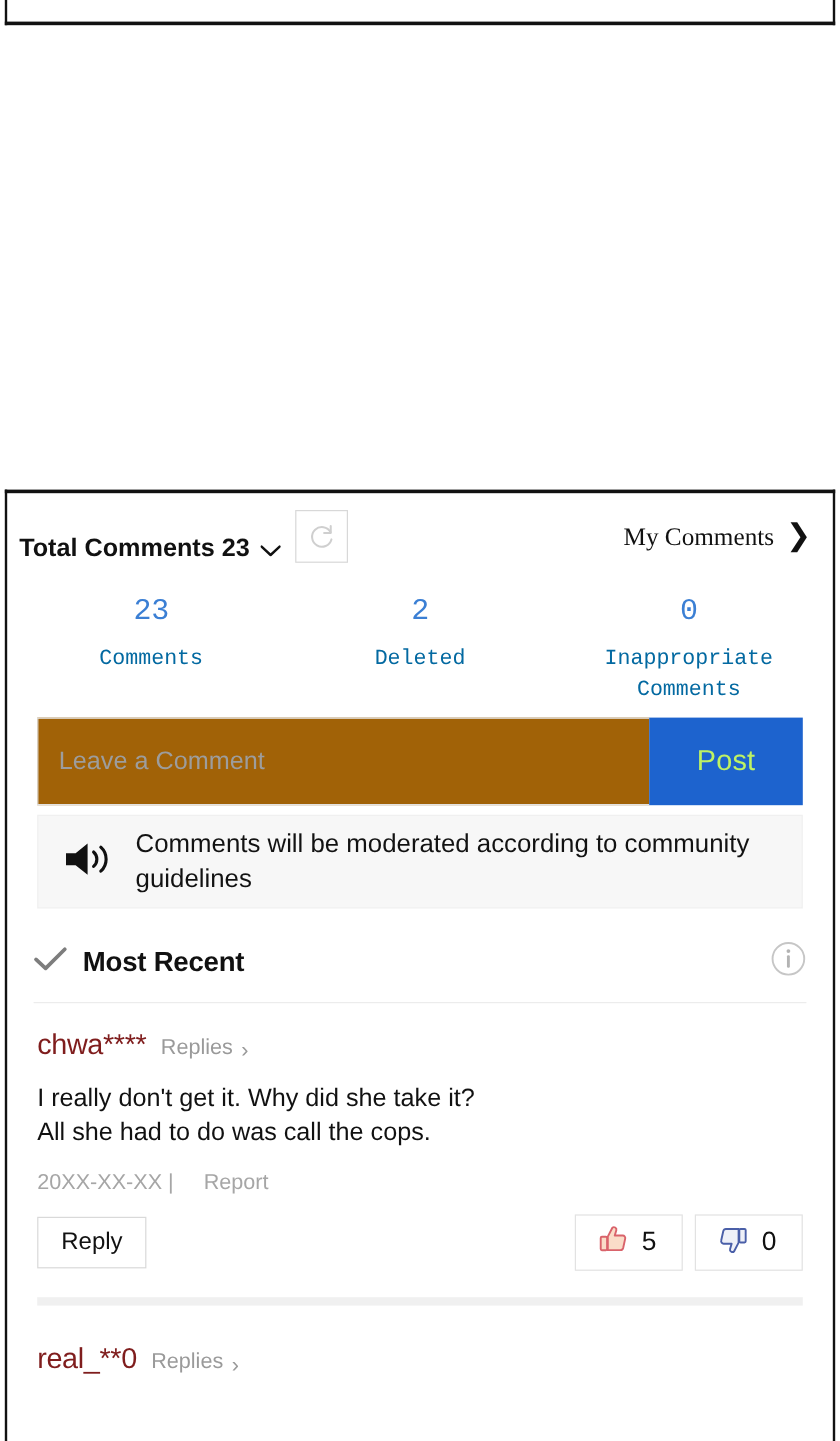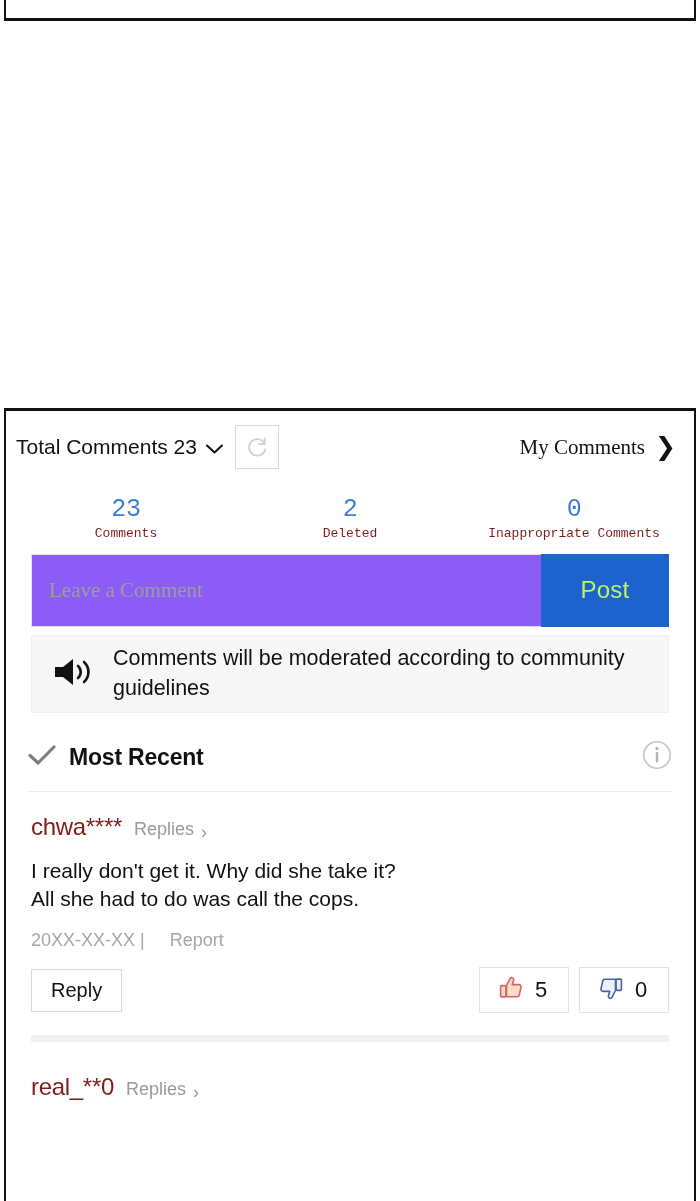--- a/index.html
+++ b/index.html
@@ -48,22 +48,23 @@
   
   .panel-header {
     display: flex;
     align-items: center;
     justify-content: space-between;
     height: 72px;
     padding: 0 18px 0 10px;
   }
   .header-left {
     display: flex;
-    align-items: center;
+    align-items: flex-end;
     gap: 12px;
+    font-weight: bold;
   }
   .total-comments {
     display: flex;
     align-items: center;
     gap: 9px;
     font-size: 21px;
     color: #111;
     white-space: nowrap;
     cursor: pointer;
   }
@@ -119,41 +120,41 @@
     cursor: pointer;
     font-family: Liberation Mono, monospace;
   }
   .stat-num {
     font-size: 25px;
     color: #3b7fd4;
     line-height: 1.05;
     letter-spacing: -0.3px;
   }
   .stat-label {
-    font-size: 13px;
-    color: #7f1d1d;
+    font-size: 18px;
+    color: #0369a1;
     line-height: 1.42;
-    margin-top: 2px;
+    margin-top: 14px;
   }
 
   
   .composer {
     display: flex;
     margin: 10px 25px 0 25px;
     height: 73px;
   }
   .composer-input {
     flex: 1;
     border: 1px solid #e2e2e2;
     border-right: none;
-    background: #8b5cf6;
+    background: #a16207;
     font-size: 21px;
     color: #111;
     padding: 0 17px;
-    font-family: Liberation Serif, serif;
+    font-family: Liberation Sans, sans-serif;
     outline: none;
   }
   .composer-input::placeholder { color: #9d9d9d; }
   .post-btn {
     width: 128px;
     background: #1d63ce;
     border: none;
     color: #bef264;
     font-size: 24px;
     font-family: "Liberation Sans", sans-serif;

